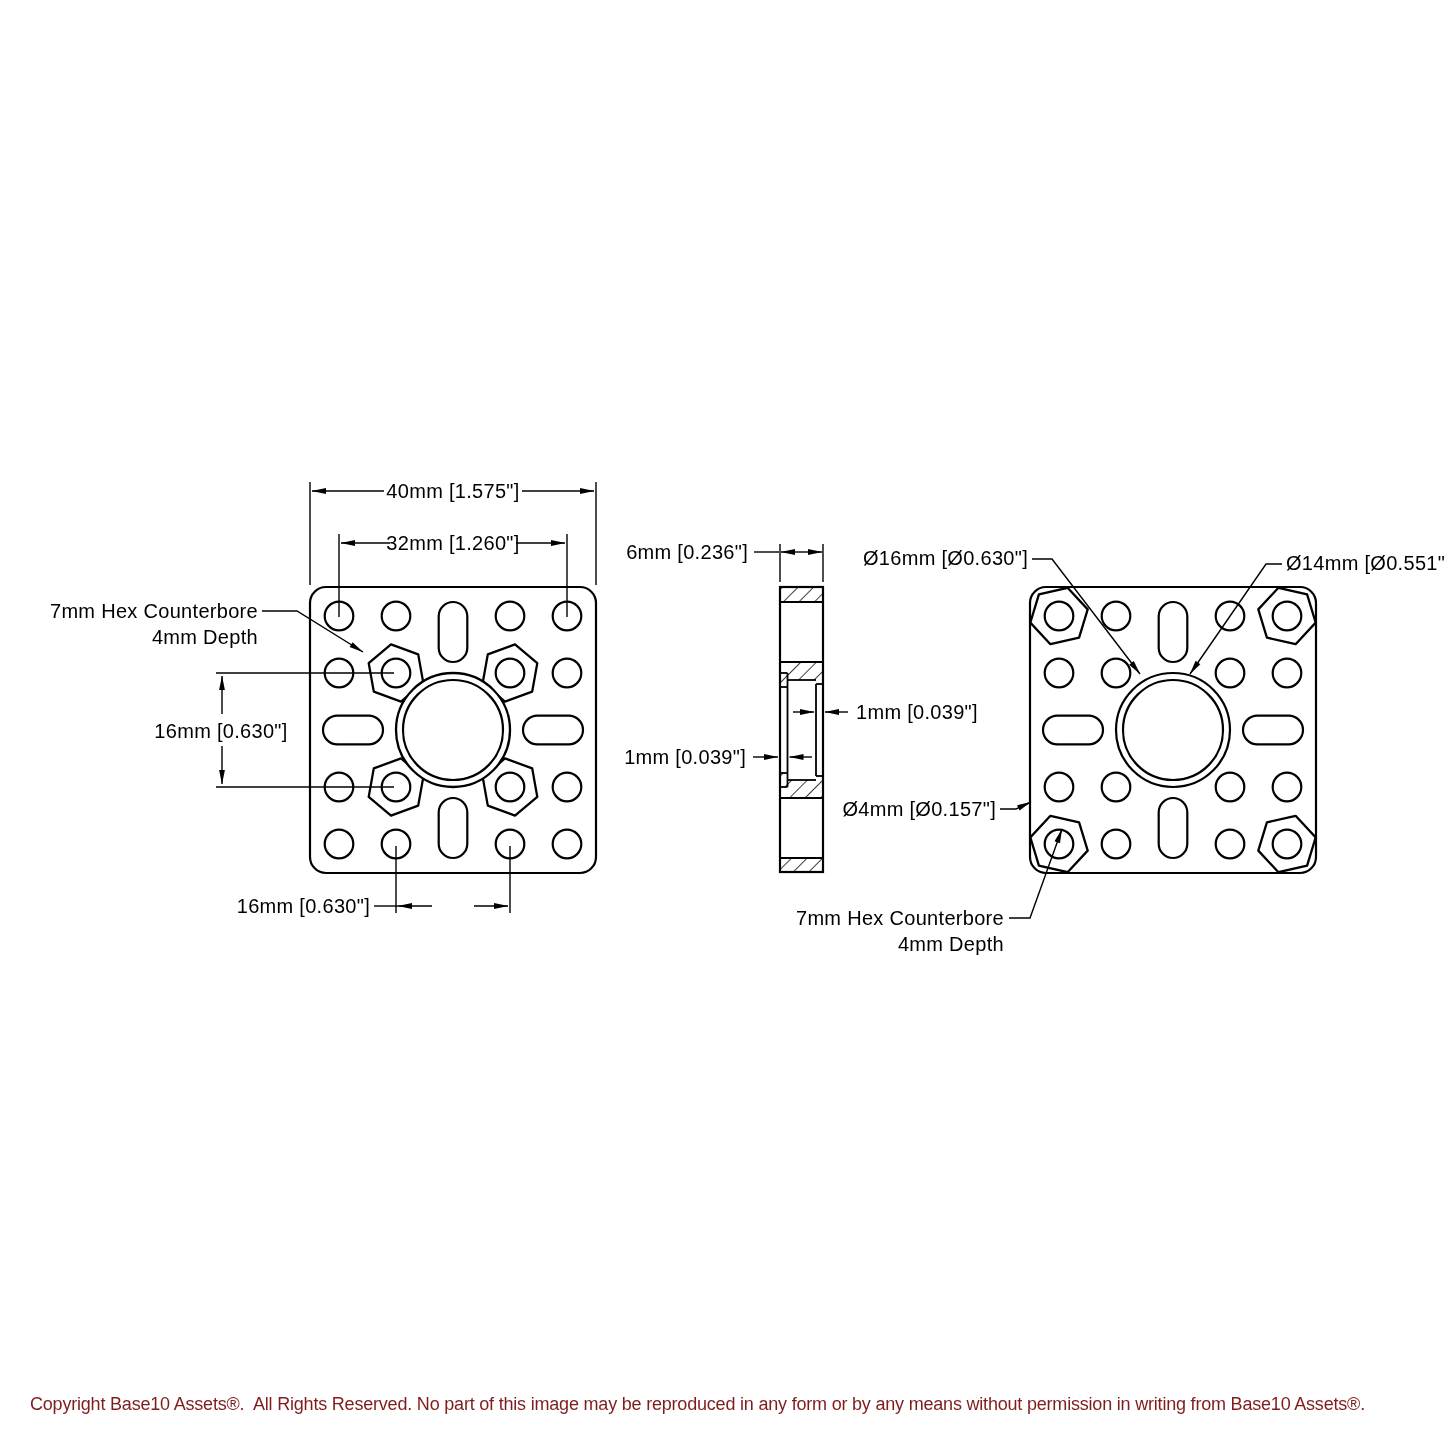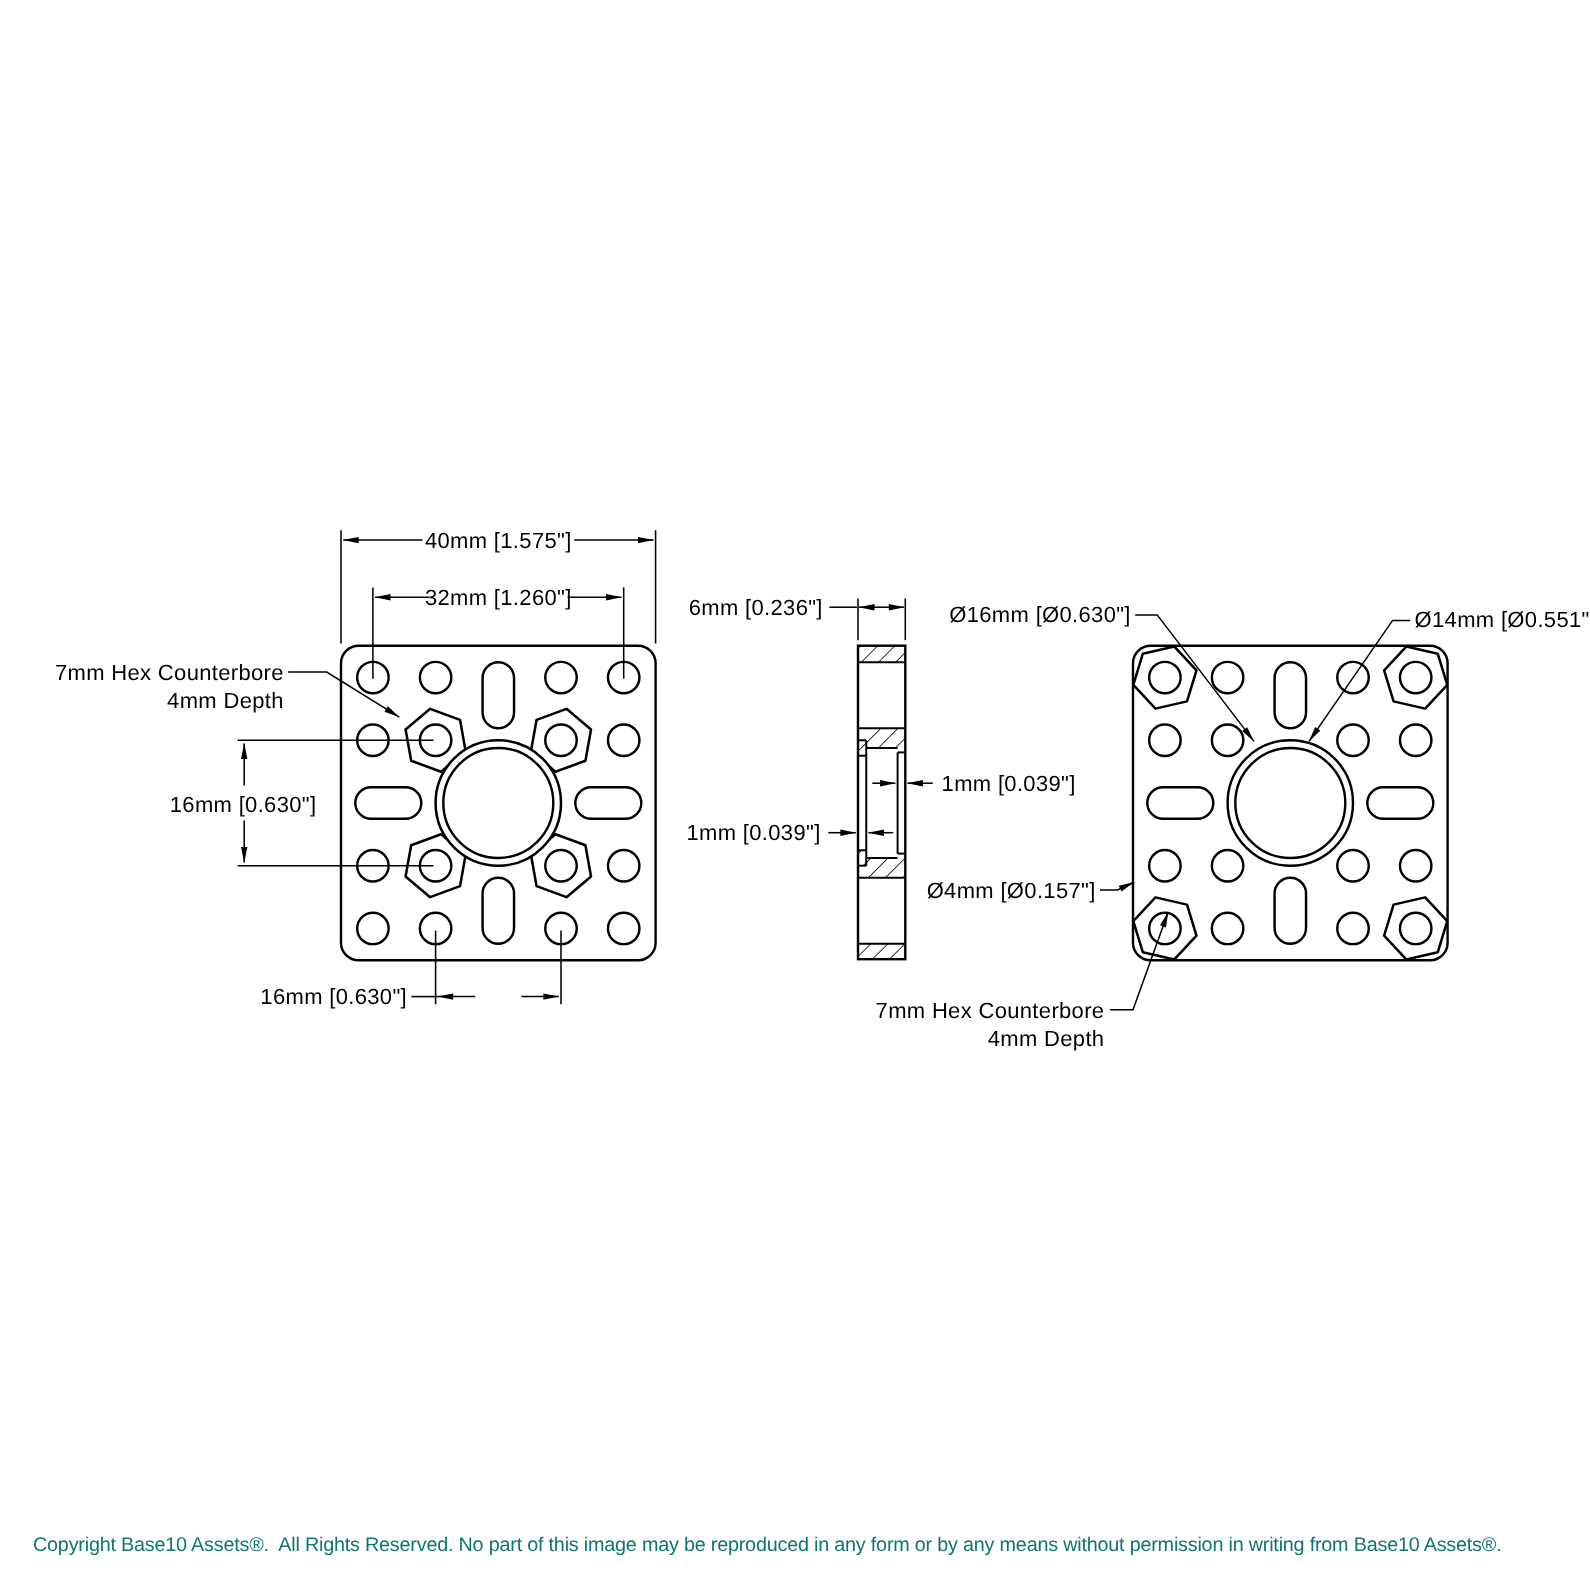--- a/index.html
+++ b/index.html
@@ -5,21 +5,21 @@
   html,body{margin:0;padding:0;background:#ffffff;}
   #canvas{position:relative;width:1445px;height:1445px;background:#ffffff;overflow:hidden;
           font-family:"Liberation Sans", sans-serif;}
   svg{position:absolute;left:0;top:0;}
   .geo{stroke:#000;fill:none;stroke-width:2.2;}
   .geo-thin{stroke:#000;fill:none;stroke-width:1.8;}
   .dim{stroke:#000;fill:none;stroke-width:1.4;}
   .lbl{font:20px "Liberation Sans", sans-serif;fill:#000;letter-spacing:0.3px;}
   .hexpath{stroke:#000;fill:none;stroke-width:2.3;stroke-linejoin:round;}
   #copyright{position:absolute;left:30px;top:1394px;font-size:18px;letter-spacing:-0.2px;
-             color:#0f766e;white-space:pre;}
+             color:#7f1d1d;white-space:pre;}
 </style>
 </head>
 <body>
 
 <div id="canvas">
 <svg width="1445" height="1445" viewBox="0 0 1445 1445">
   <defs>
     <marker id="arw" markerUnits="userSpaceOnUse" markerWidth="17" markerHeight="10" refX="15.5" refY="5" orient="auto">
       <path d="M15.8,5 L1.5,2.1 L1.5,7.9 Z" fill="#000"></path>
     </marker>

